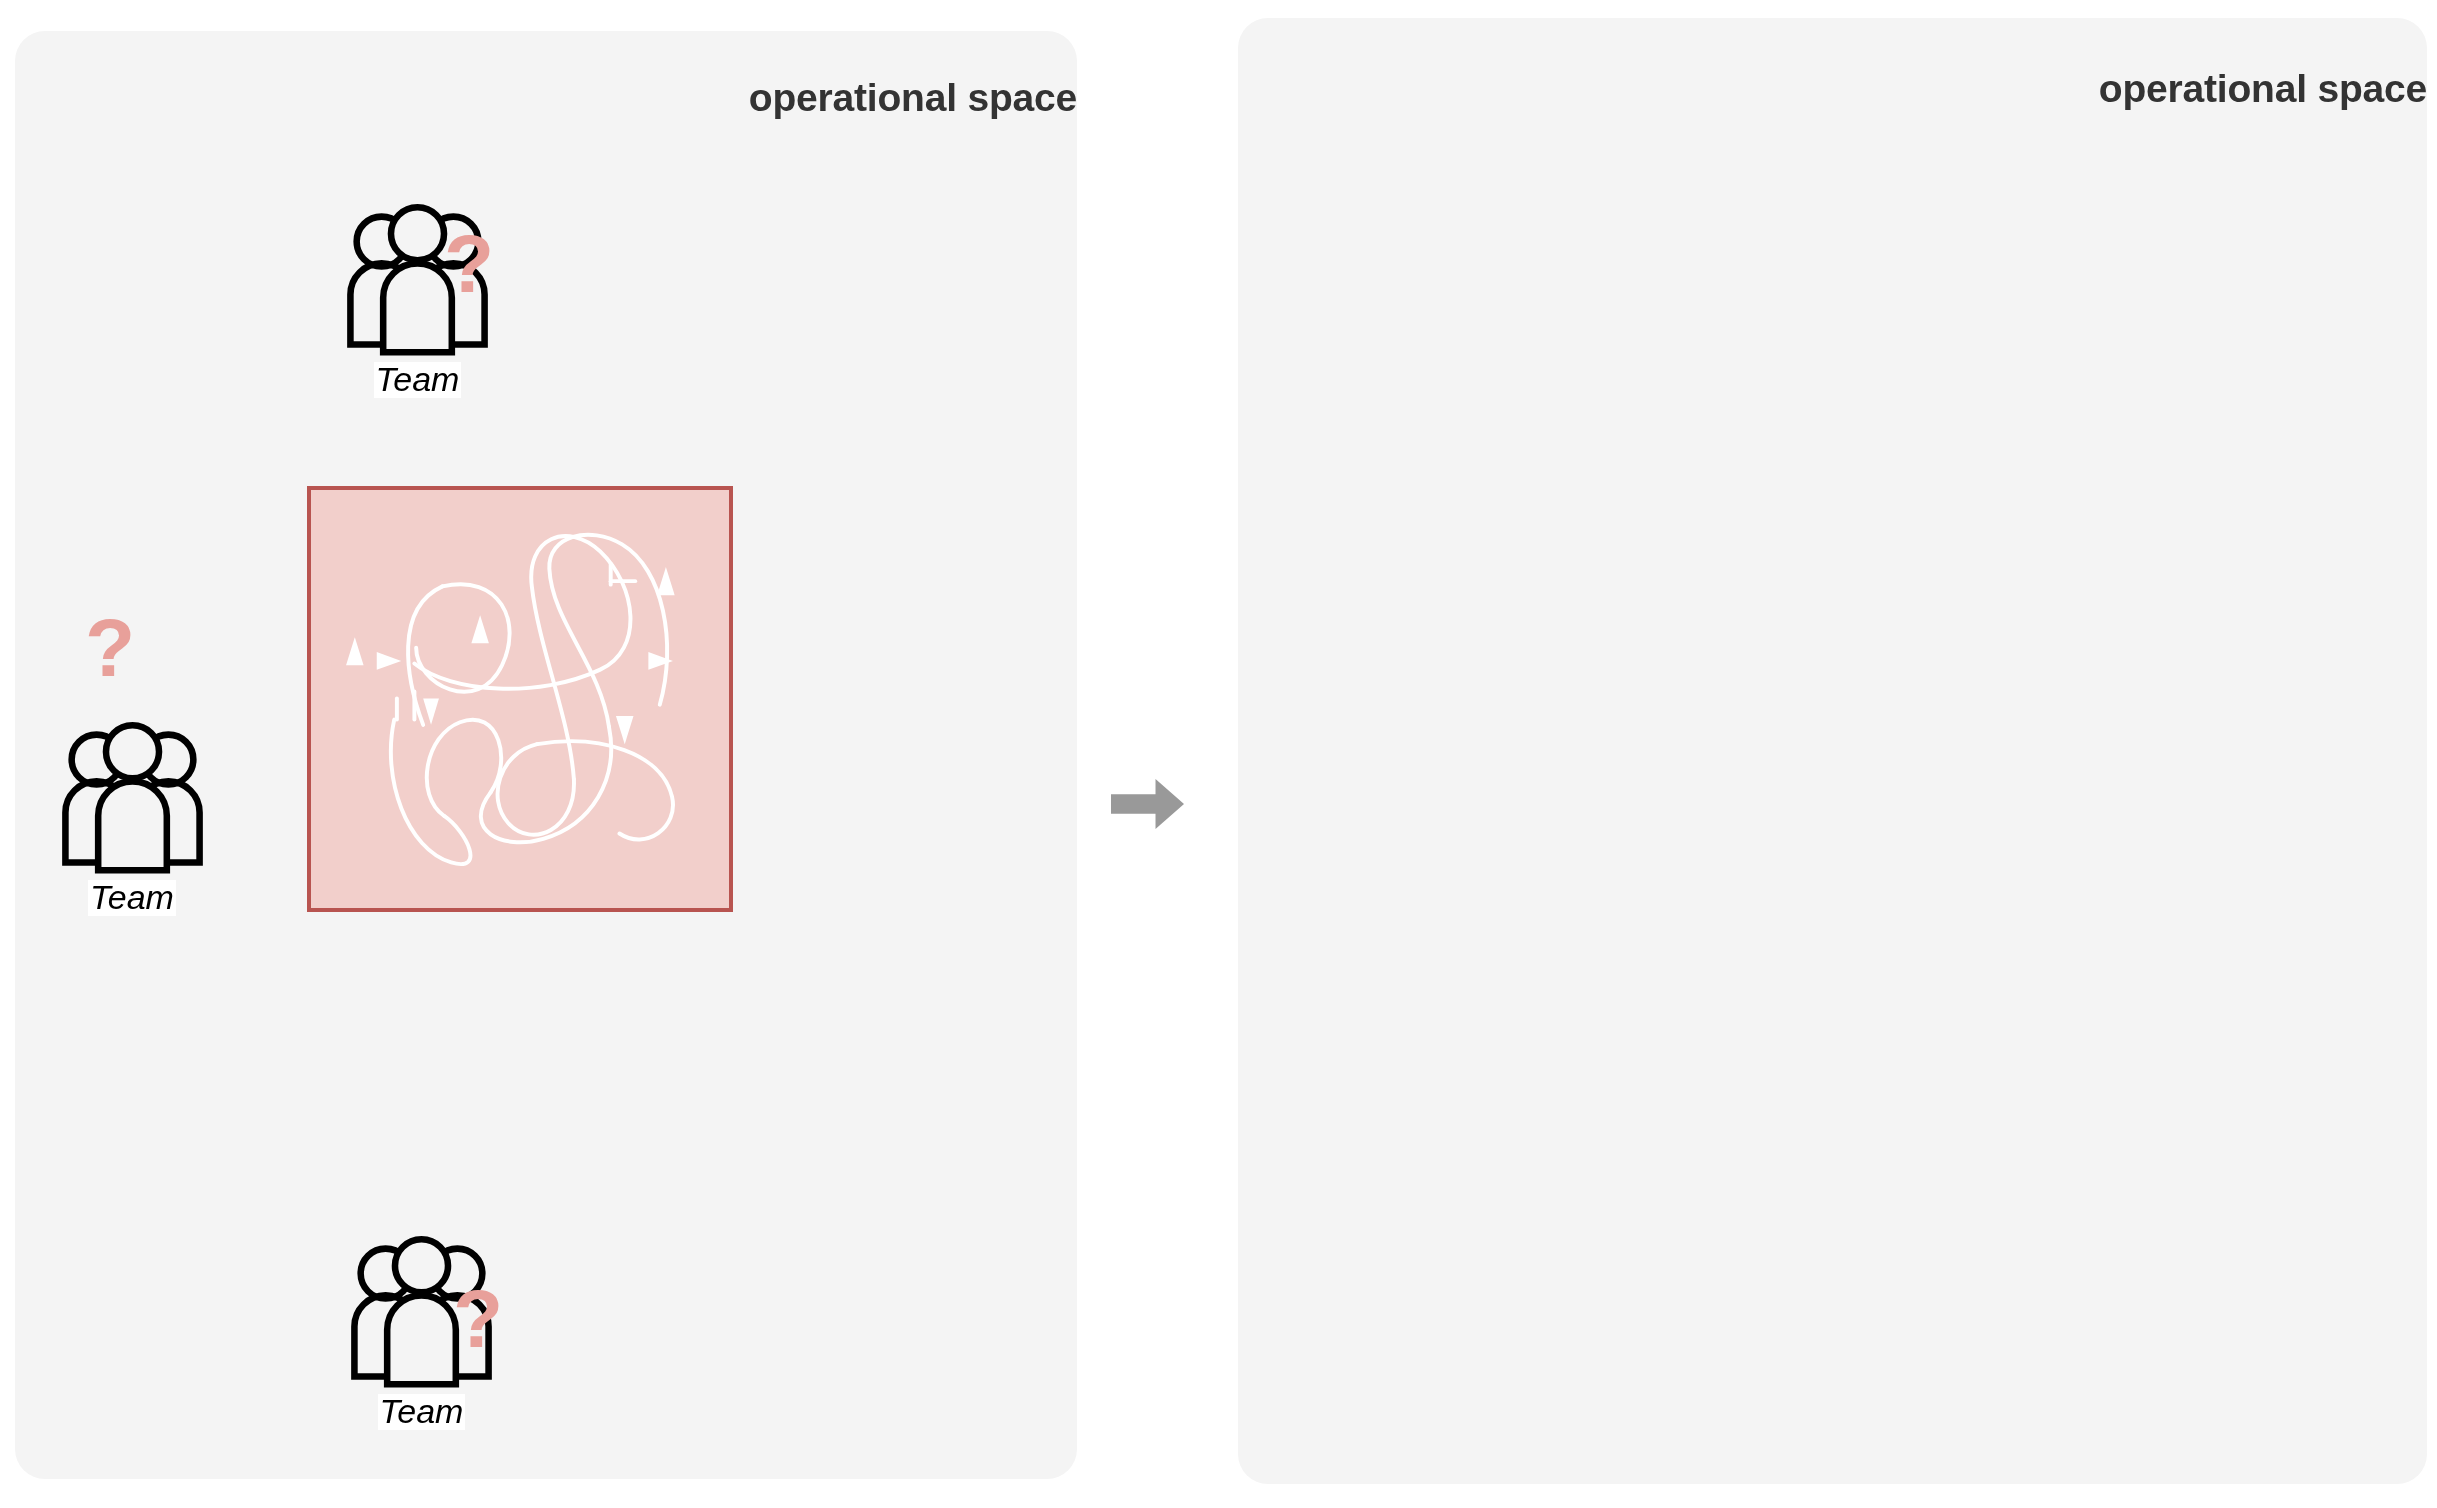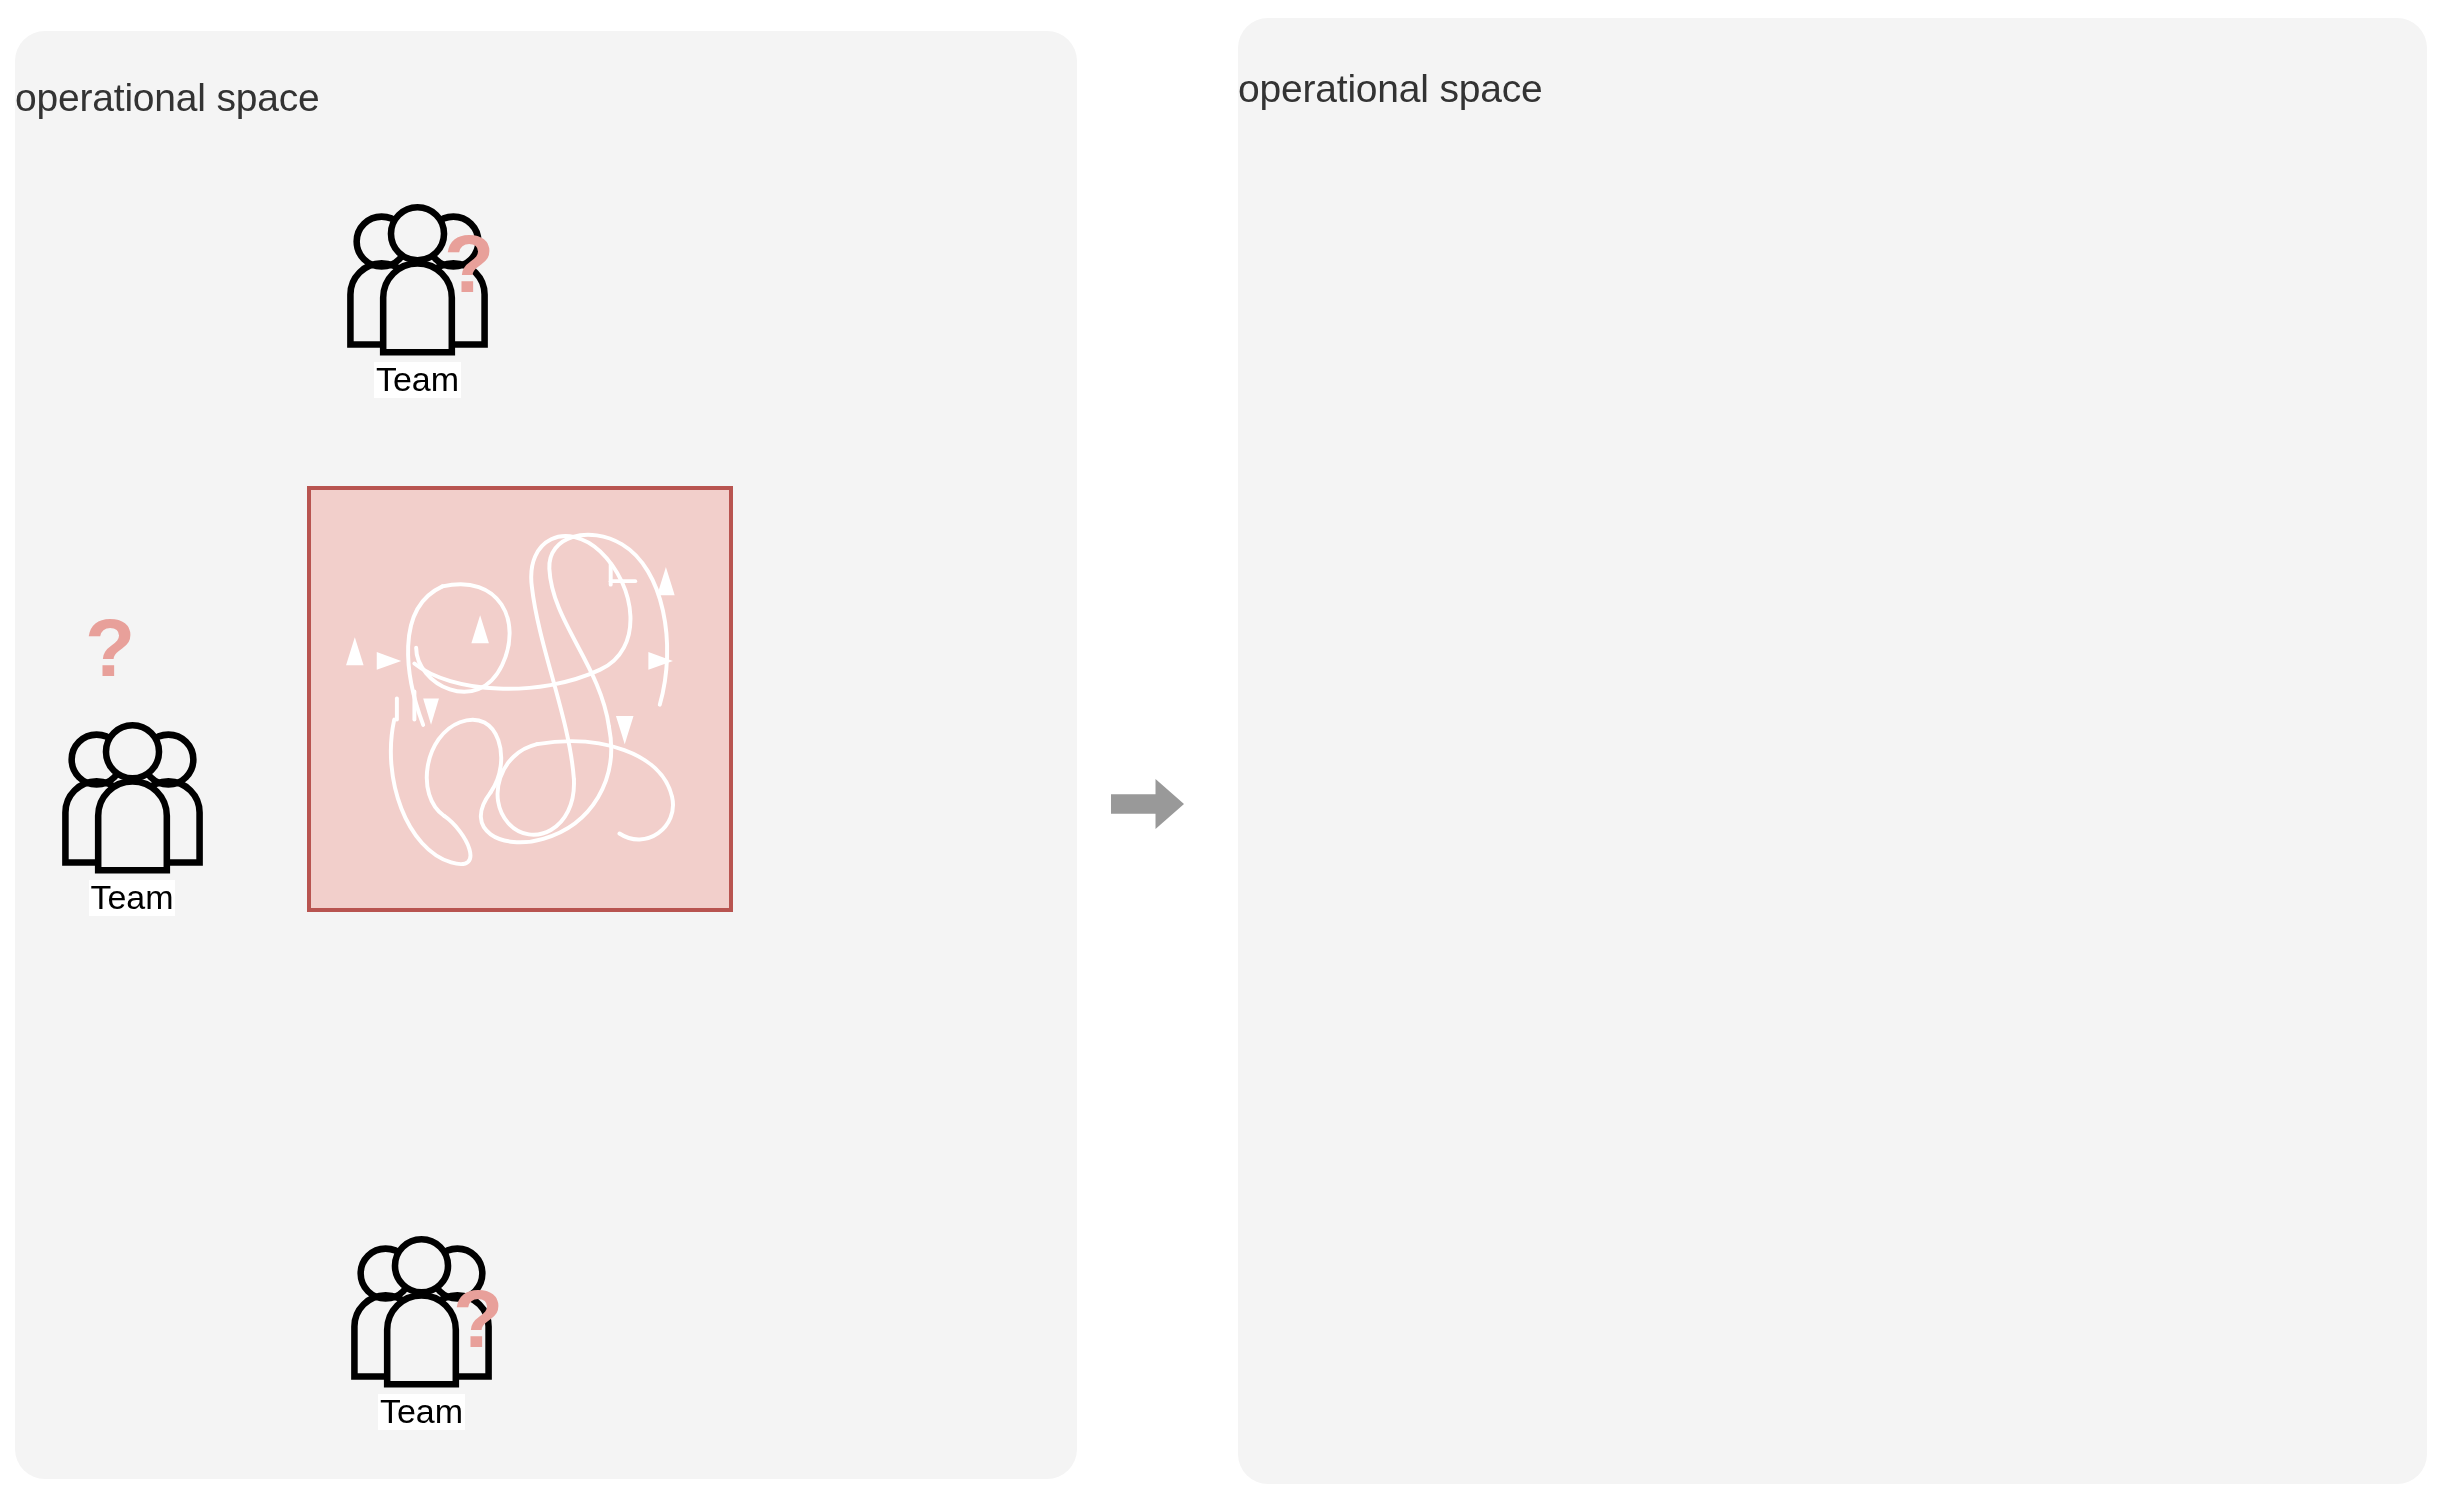--- a/index.html
+++ b/index.html
@@ -21,35 +21,36 @@
     background: #f4f4f4;
     border-radius: 30px;
   }
   #panel-left  { left: 15px;   top: 31px; width: 1062px; height: 1448px; }
   #panel-right { left: 1238px; top: 18px; width: 1189px; height: 1466px; }
 
   .panel-title {
     position: absolute;
     left: 0;
     width: 100%;
-    text-align: left;
+    text-align: right;
     font-size: 39px;
-    font-weight: normal;
+    font-weight: bold;
     color: #333333;
     letter-spacing: -0.2px;
   }
   #panel-left  .panel-title { top: 45px; }
   #panel-right .panel-title { top: 49px; }
 
   
   .team {
     position: absolute;
     display: flex;
     flex-direction: column;
     align-items: center;
+    font-style: italic;
   }
   .team-icon { display: block; }
   .team-label {
     font-size: 34px;
     color: #000000;
     line-height: 1.05;
     margin-top: 5.4px;
     white-space: nowrap;
   }
   .team-label.boxed { background: #ffffff; padding: 0 1.8px; }

